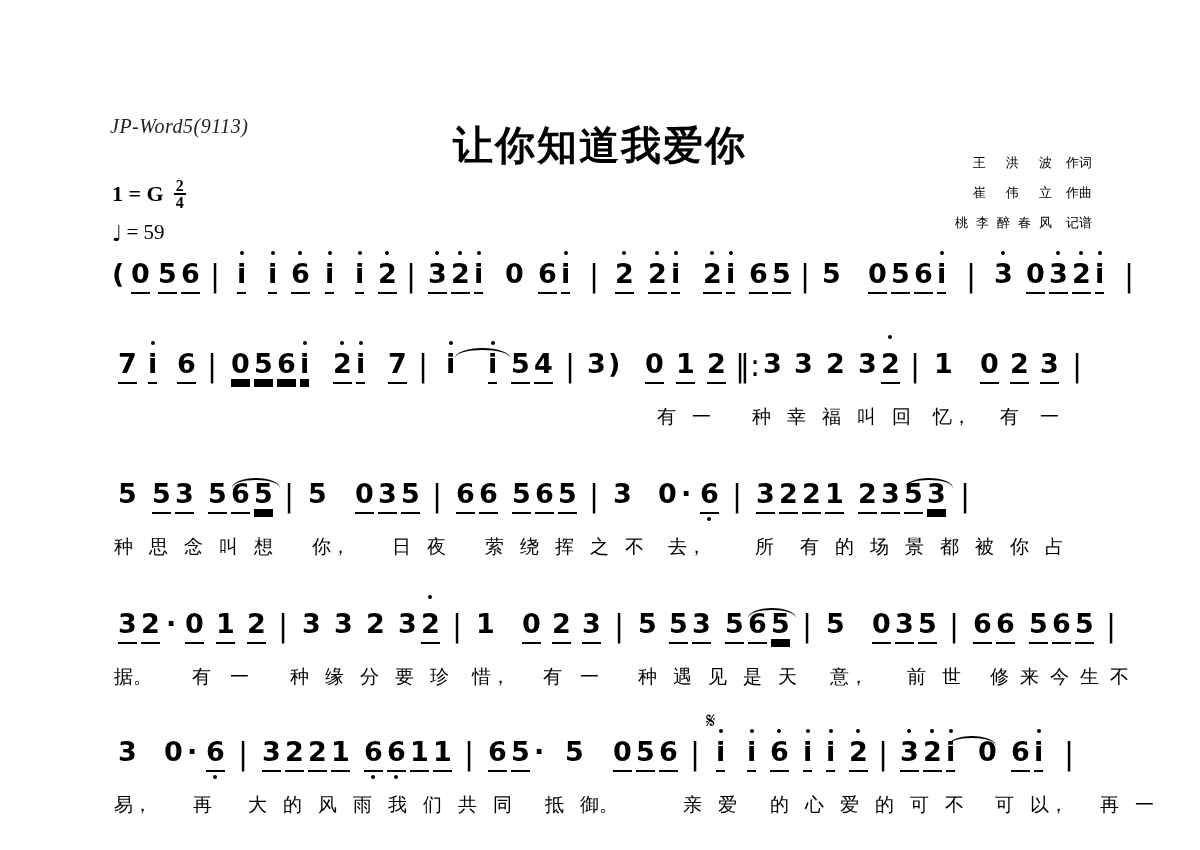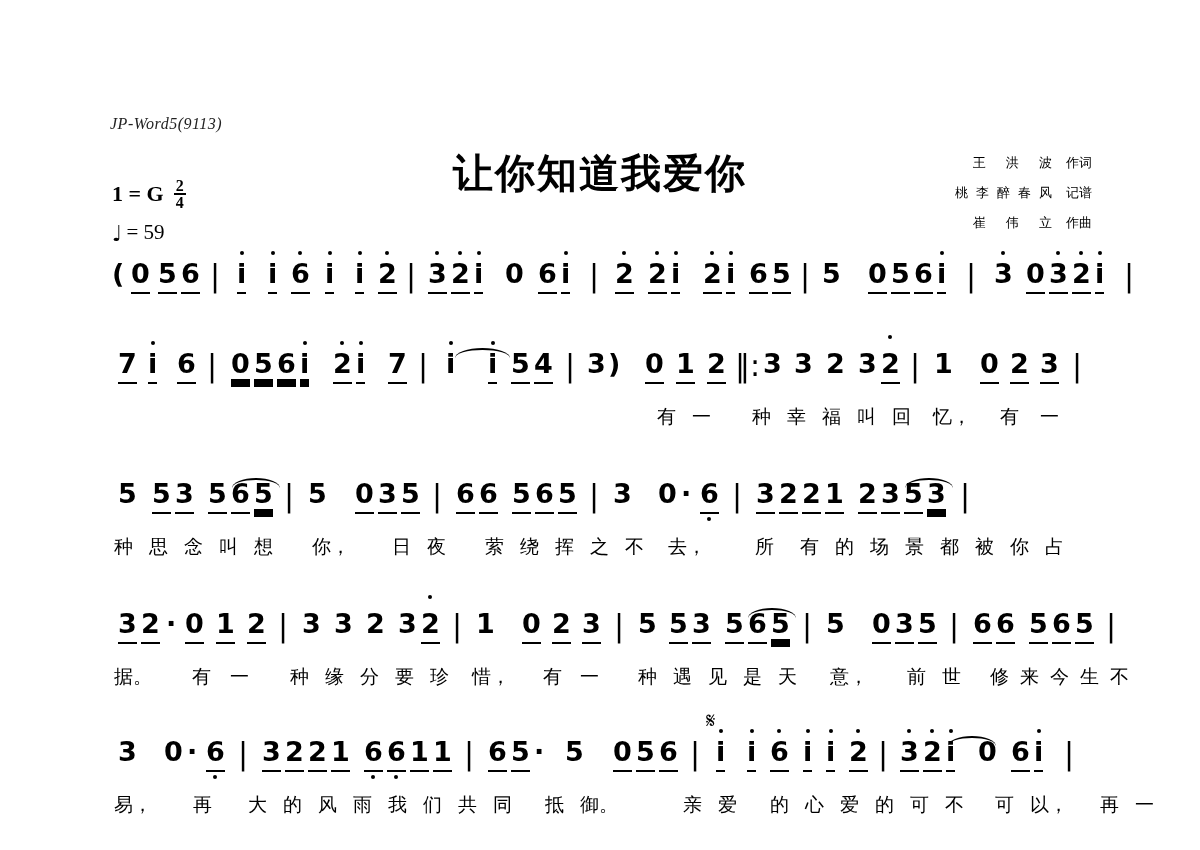--- a/index.html
+++ b/index.html
@@ -7,28 +7,28 @@
     width:1200px;height:850px;background:#ffffff;
     font-family:"Liberation Serif", serif;
     color:#000;overflow:hidden;position:relative;
   }
   .sheet{position:relative;width:1200px;height:850px;}
 
   
   .corner-id{
     position:absolute;left:110px;top:115px;
     font-family:"Liberation Serif",serif;
-    font-style:italic;font-size:16px;color:#222;
+    font-style:italic;font-size:20px;color:#222;
     letter-spacing:.5px;
   }
   .title{
     position:absolute;left:0;right:0;top:118px;
     text-align:center;
     font-family:"DejaVu Sans",sans-serif;
-    font-weight:bold;font-size:40px;letter-spacing:2px;margin-top:28px;
+    font-weight:bold;font-size:40px;letter-spacing:2px;
   }
   .subtitle{
     position:absolute;left:0;right:0;top:178px;
     text-align:center;
     font-family:"DejaVu Sans",sans-serif;
     font-size:18px;letter-spacing:1px;
   }
   .credits{
     position:absolute;right:108px;top:148px;
     text-align:right;
@@ -103,24 +103,24 @@
 
   <div class="corner-id">JP-Word5(9113)</div>
 
   <div class="title">让你知道我爱你</div>
 
   <div class="credits">
     <div>
       <span class="name">王 洪 波</span><span class="role">作词</span>
     </div>
     <div>
-      <span class="name">桃李醉春风</span><span class="role">记谱</span>
+      <span class="name">崔 伟 立</span><span class="role">作曲</span>
     </div>
     <div>
-      <span class="name">崔 伟 立</span><span class="role">作曲</span>
+      <span class="name">桃李醉春风</span><span class="role">记谱</span>
     </div>
   </div>
 
   <div class="keyblock">
     <div class="keyline">
       <span>1 = G</span>
       <span class="meter">
         <span class="num">2</span>
         <span class="den">4</span>
       </span>

